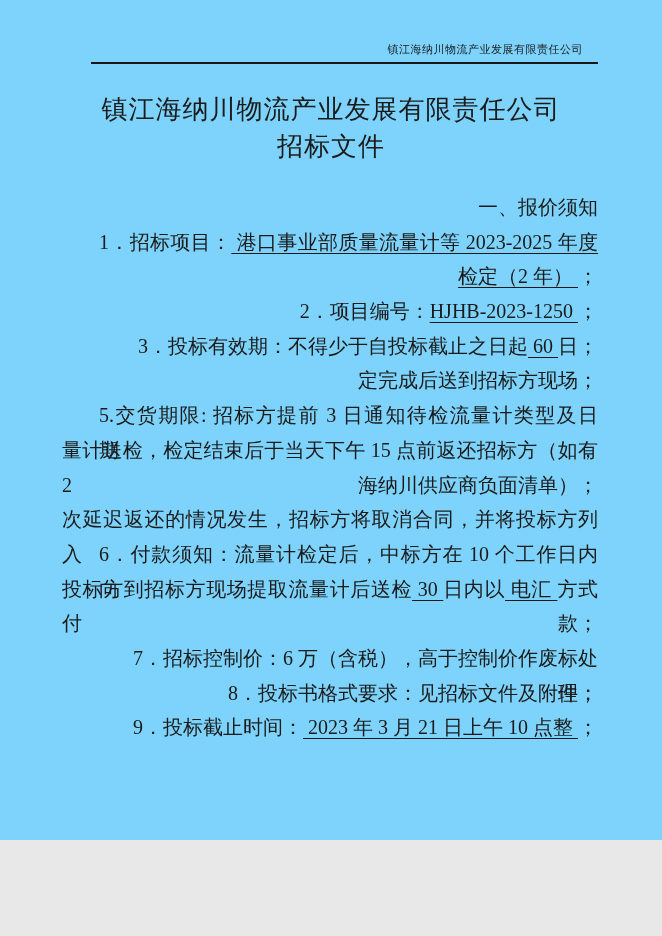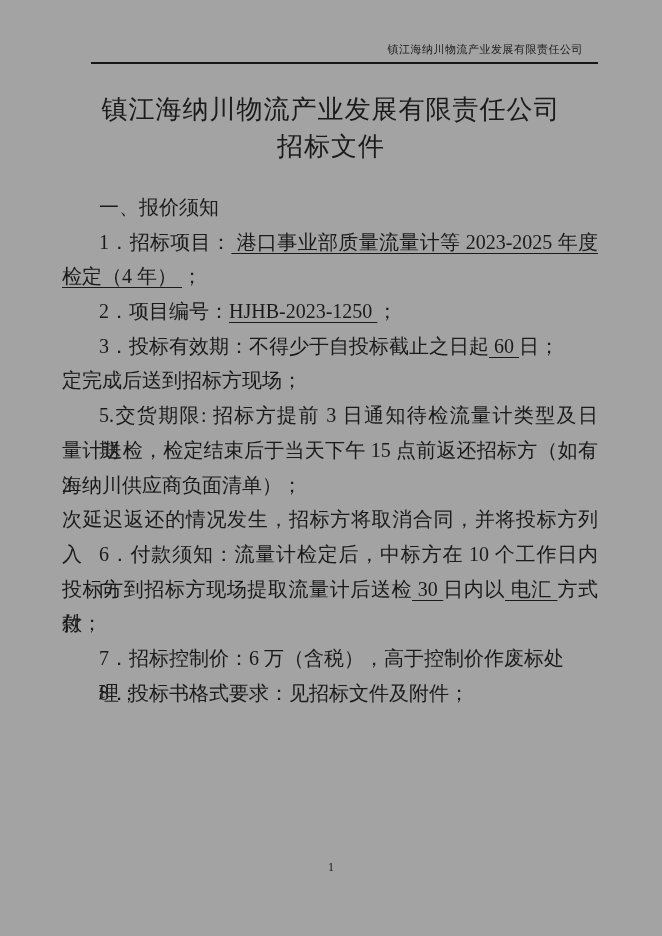--- a/index.html
+++ b/index.html
@@ -1,20 +1,20 @@
 <!DOCTYPE html>
 <html><head>
 <meta charset="utf-8">
 <style>
   html, body { margin: 0; padding: 0; background: #e8e8e8; }
   .page {
     position: relative;
-    width: 662px; height: 936px;
+    width: 662px; height: 840px;
     margin: 0 auto;
-    background: #a3a3a3;
+    background: #7dd3fc;
     color: #1a1a1a;
     font-family: "Liberation Serif", "DejaVu Serif", serif;
     overflow: hidden;
   }
   .header-company {
     position: absolute;
     top: 42px; right: 79px;
     font-size: 11px;
     letter-spacing: 0.5px;
     white-space: nowrap;
@@ -37,21 +37,21 @@
   .body-text {
     position: absolute;
     top: 190px; left: 62px;
     width: 536px;
     font-size: 20px;
   }
   .ln {
     height: 34.7px;
     line-height: 34.7px;
     white-space: pre-wrap;
-    text-align: left;
+    text-align: right;
   }
   .indent { padding-left: 37px; }
   .stretch { text-align: justify; text-align-last: justify; }
   .u {
     text-decoration: underline;
     text-decoration-thickness: 1px;
     text-underline-offset: 4px;
     text-decoration-skip-ink: none;
     font-family: Liberation Serif, serif;
   }
@@ -73,38 +73,39 @@
 
   <div class="doc-title">
     <div>镇江海纳川物流产业发展有限责任公司</div>
     <div>招标文件</div>
   </div>
 
   <div class="body-text">
     <div class="ln indent"><span>一、报价须知</span></div>
 
     <div class="ln indent stretch"><span>1．招标项目：</span><span class="u"> 港口事业部质量流量计等 2023-2025 年度</span></div>
-    <div class="ln"><span class="u">检定（4 年） </span><span>；</span></div>
+    <div class="ln"><span class="u">检定（2 年） </span><span>；</span></div>
 
     <div class="ln indent"><span>2．项目编号：</span><span class="u">HJHB-2023-1250 </span><span>；</span></div>
 
     <div class="ln indent"><span>3．投标有效期：不得少于自投标截止之日起</span><span class="u"> 60 </span><span>日；</span></div>
 
     <div class="ln"><span>定完成后送到招标方现场；</span></div>
 
     <div class="ln indent stretch"><span>5.交货期限: 招标方提前 3 日通知待检流量计类型及日期，</span></div>
     <div class="ln stretch"><span>量计送检，检定结束后于当天下午 15 点前返还招标方（如有 2</span></div>
     <div class="ln"><span>海纳川供应商负面清单）；</span></div>
     <div class="ln stretch"><span>次延迟返还的情况发生，招标方将取消合同，并将投标方列入</span></div>
 
     <div class="ln indent stretch"><span>6．付款须知：流量计检定后，中标方在 10 个工作日内向</span></div>
     <div class="ln stretch"><span>投标方到招标方现场提取流量计后送检</span><span class="u"> 30 </span><span>日内以</span><span class="u"> 电汇 </span><span>方式付</span></div>
     <div class="ln"><span>款；</span></div>
 
     <div class="ln indent"><span>7．招标控制价：6 万（含税），高于控制价作废标处理；</span></div>
 
     <div class="ln indent"><span>8．投标书格式要求：见招标文件及附件；</span></div>
 
+    <div class="ln indent"><span>9．投标截止时间：</span><span class="u"> 2023 年 3 月 21 日上午 10 点整 </span><span>；</span></div>
   </div>
 
   <div class="page-number">1</div>
 
 </div>
 
 </body></html>

